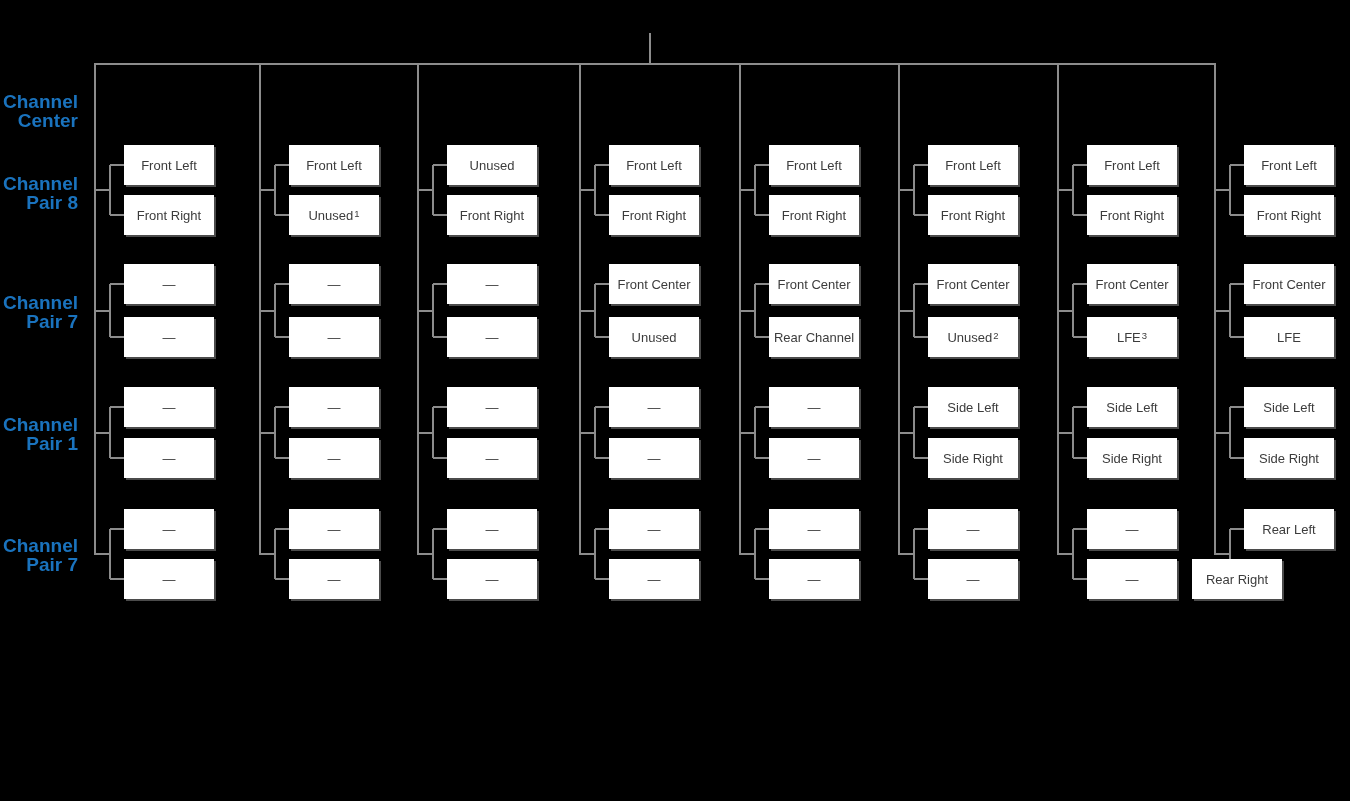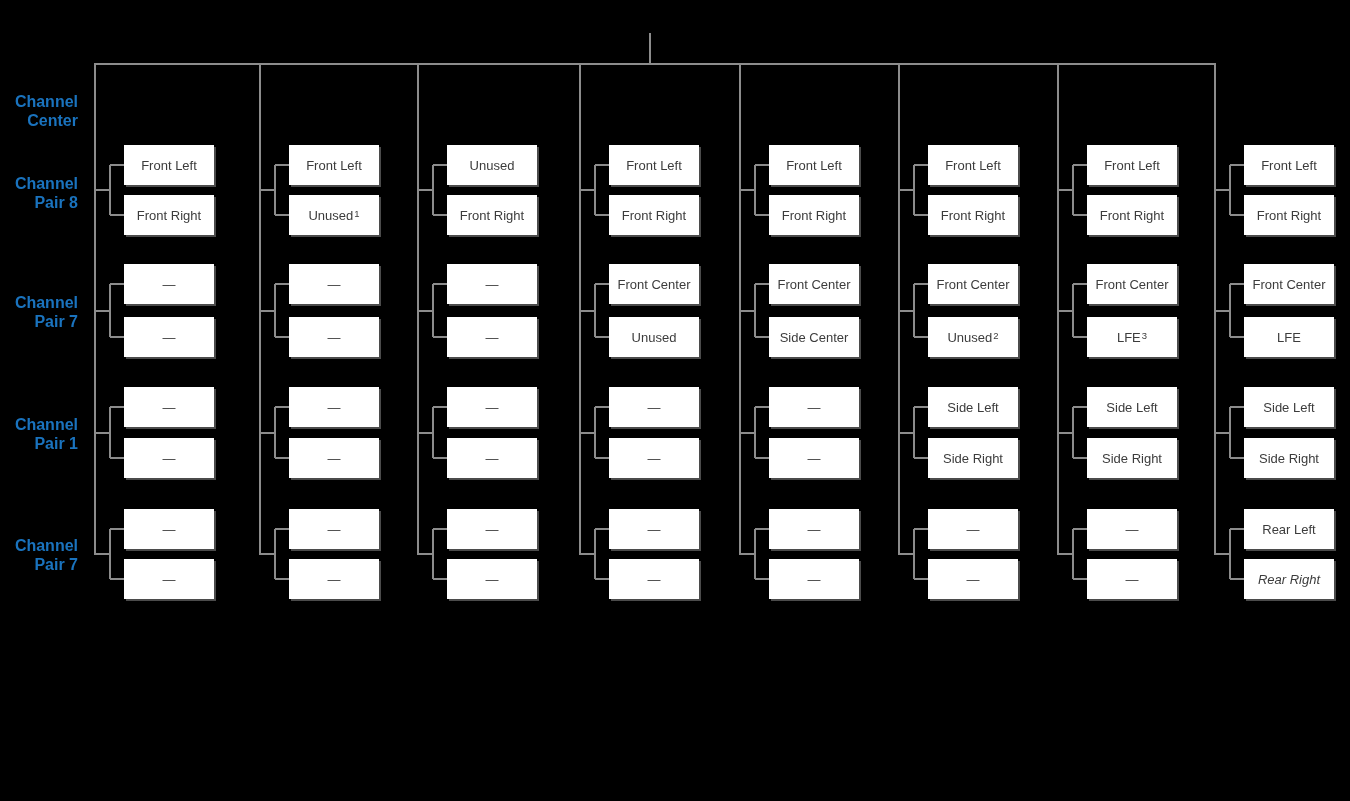--- a/index.html
+++ b/index.html
@@ -40,21 +40,21 @@
     position: relative;
     top: -1px;
   }
   .rowlabel {
     position: absolute;
     left: 0;
     width: 78px;
     text-align: right;
     color: var(--label, #1a73be);
     font-weight: bold;
-    font-size: 16px;
+    font-size: 19px;
     line-height: 19px;
     white-space: nowrap;
   }
 </style>
 </head>
 <body>
 
 <div id="canvas" style="--bg: #000000; --line: #8c8c8c; --boxfill: #ffffff; --boxtext: #3c3c3c; --label: #1a73be;">
     <div class="ln" style="left: 649px; top: 33px; width: 2px; height: 31px;"></div>
     <div class="ln" style="left: 94px; top: 63px; width: 1122px; height: 2px;"></div>
@@ -235,21 +235,21 @@
       <span>Front Right</span>
     </div>
     <div class="ln" style="left: 740px; top: 310px; width: 15px; height: 2px;"></div>
     <div class="ln" style="left: 754px; top: 284px; width: 2px; height: 53px;"></div>
     <div class="ln" style="left: 755px; top: 283px; width: 14px; height: 2px;"></div>
     <div class="ln" style="left: 755px; top: 336px; width: 14px; height: 2px;"></div>
     <div class="box" style="left: 769px; top: 264px;">
       <span>Front Center</span>
     </div>
     <div class="box" style="left: 769px; top: 317px;">
-      <span>Side Center</span>
+      <span>Rear Channel</span>
     </div>
     <div class="ln" style="left: 740px; top: 432px; width: 15px; height: 2px;"></div>
     <div class="ln" style="left: 754px; top: 407px; width: 2px; height: 51px;"></div>
     <div class="ln" style="left: 755px; top: 406px; width: 14px; height: 2px;"></div>
     <div class="ln" style="left: 755px; top: 457px; width: 14px; height: 2px;"></div>
     <div class="box" style="left: 769px; top: 387px;">
       <span>—</span>
     </div>
     <div class="box" style="left: 769px; top: 438px;">
       <span>—</span>
@@ -379,21 +379,21 @@
     <div class="box" style="left: 1244px; top: 438px;">
       <span>Side Right</span>
     </div>
     <div class="ln" style="left: 1215px; top: 553px; width: 15px; height: 2px;"></div>
     <div class="ln" style="left: 1229px; top: 529px; width: 2px; height: 50px;"></div>
     <div class="ln" style="left: 1230px; top: 528px; width: 14px; height: 2px;"></div>
     <div class="ln" style="left: 1230px; top: 578px; width: 14px; height: 2px;"></div>
     <div class="box" style="left: 1244px; top: 509px;">
       <span>Rear Left</span>
     </div>
-    <div class="box" style="left: 1244px; top: 559px; font-style: italic;">
+    <div class="box" style="left: 1192px; top: 559px;">
       <span>Rear Right</span>
     </div>
     <div class="rowlabel" style="top: 92px;">
       <div>Channel</div>
       <div>Center</div>
     </div>
     <div class="rowlabel" style="top: 174px;">
       <div>Channel</div>
       <div>Pair 8</div>
     </div>

